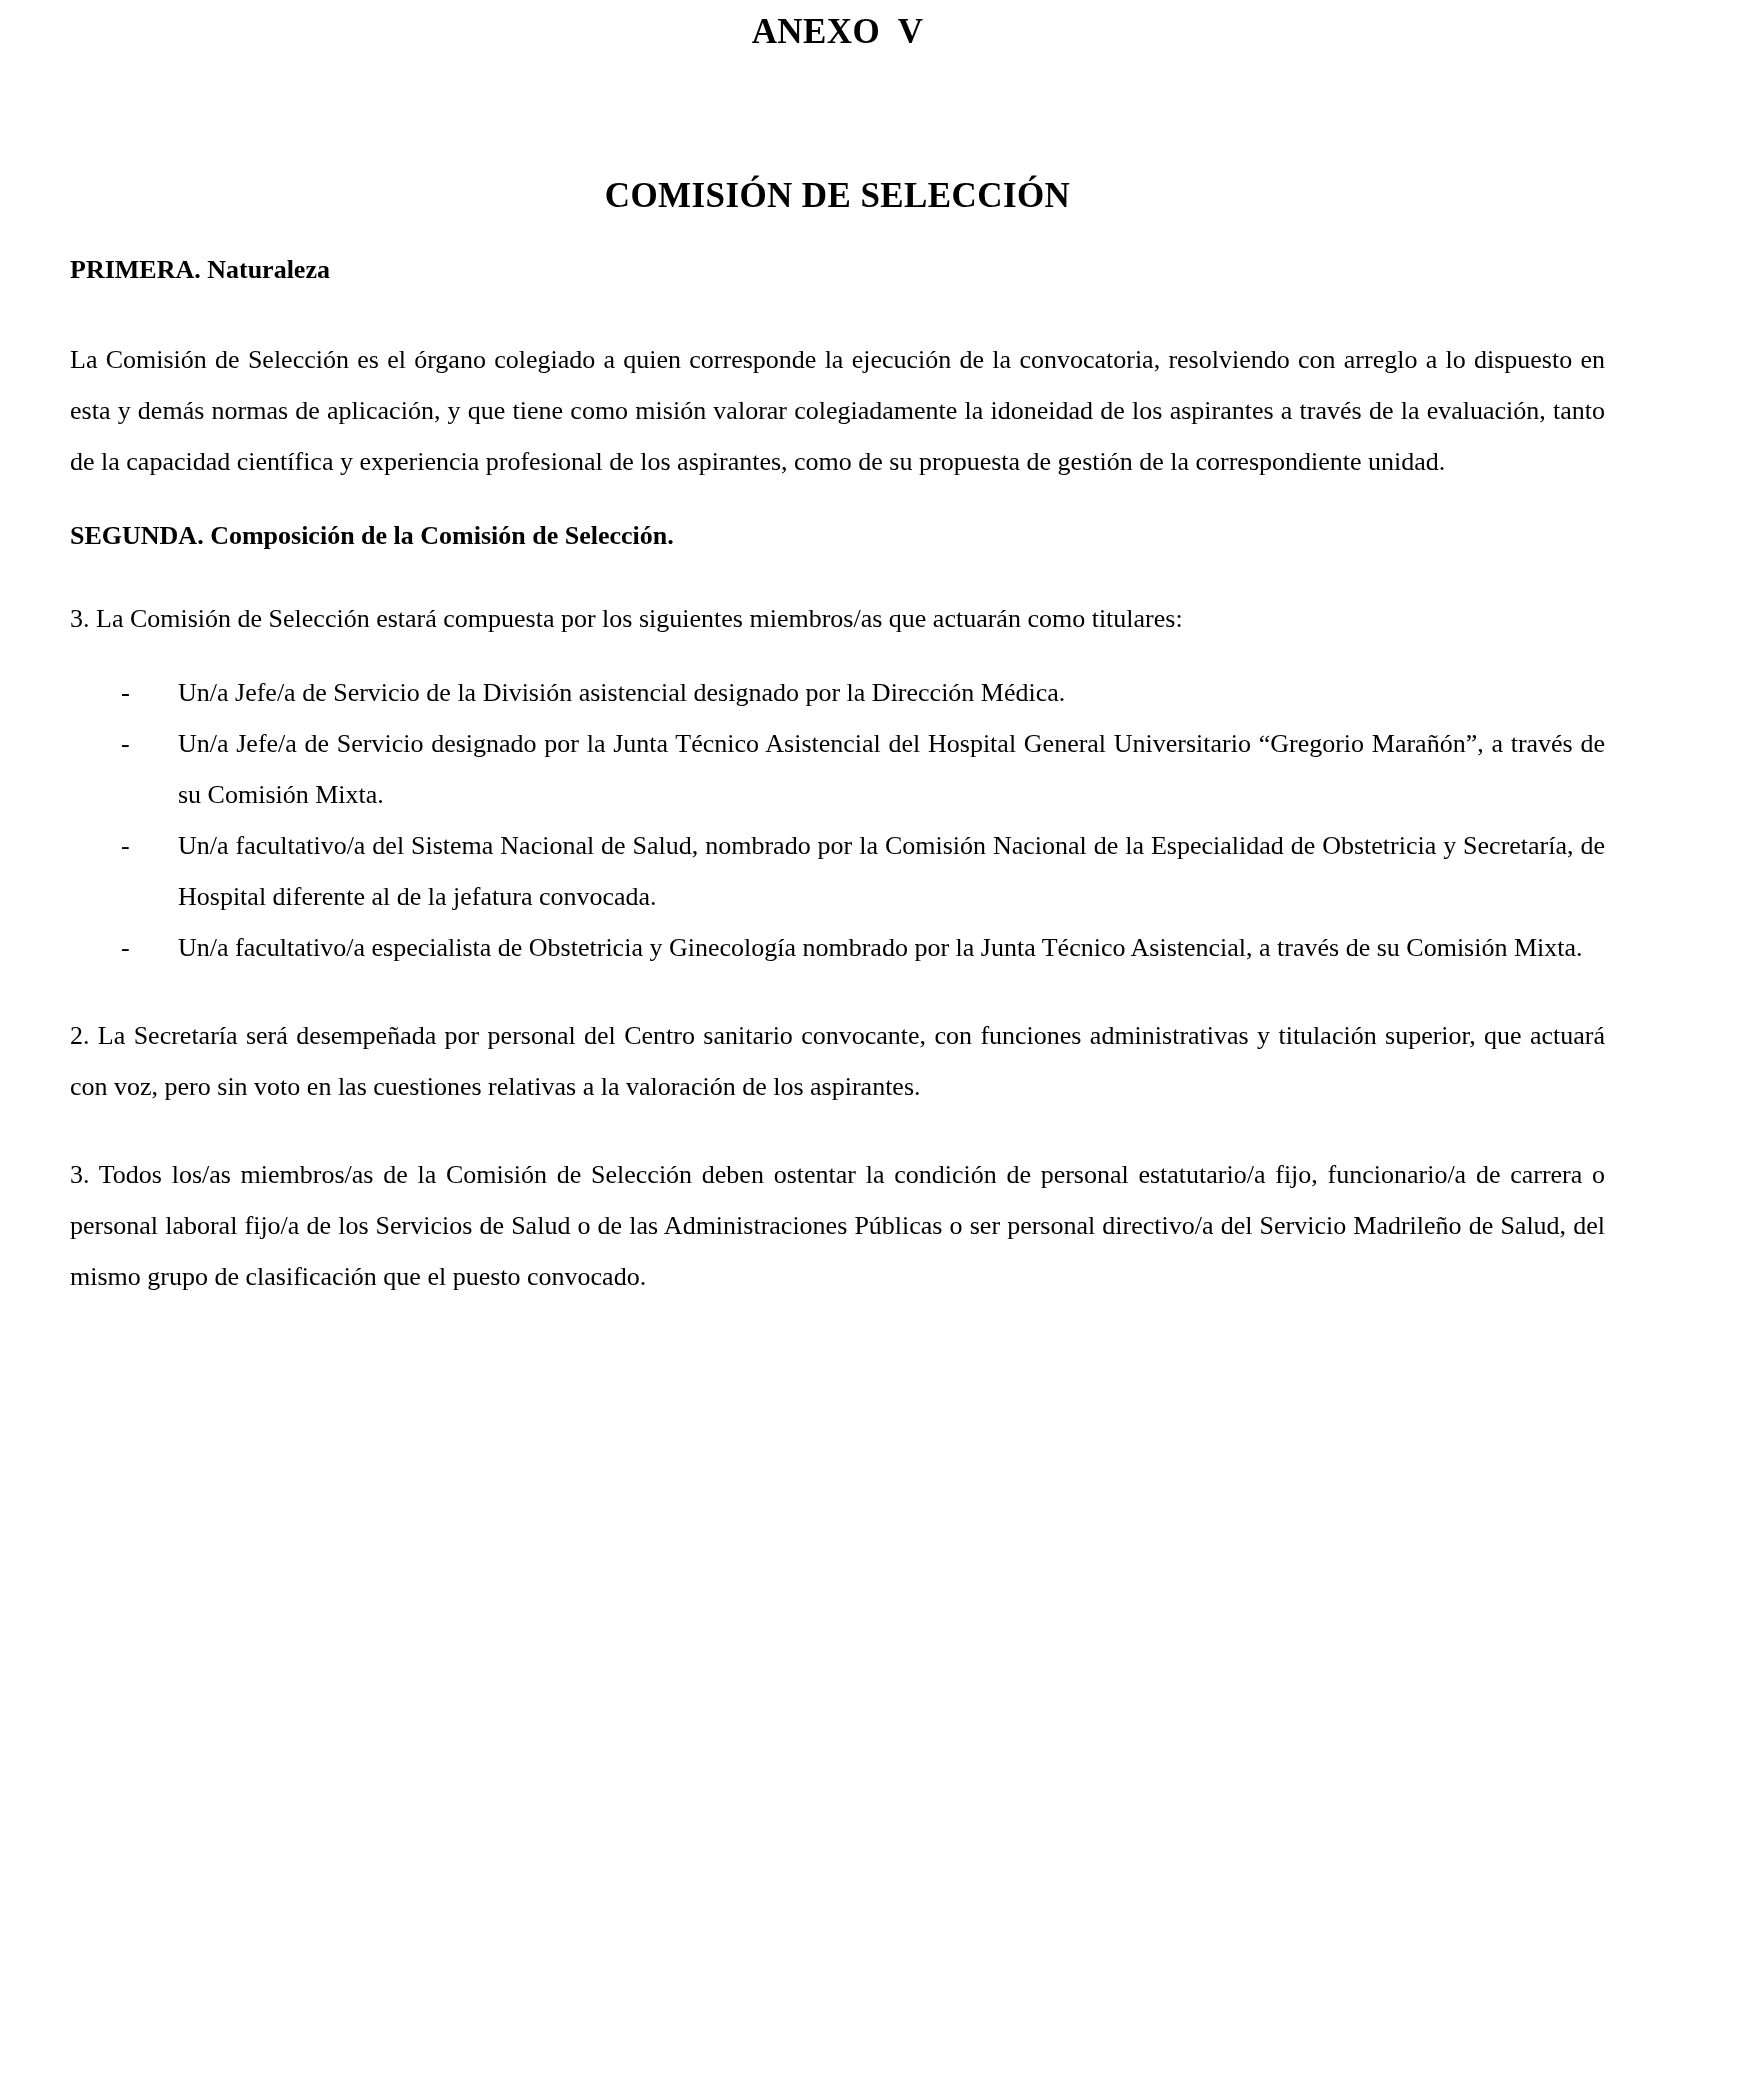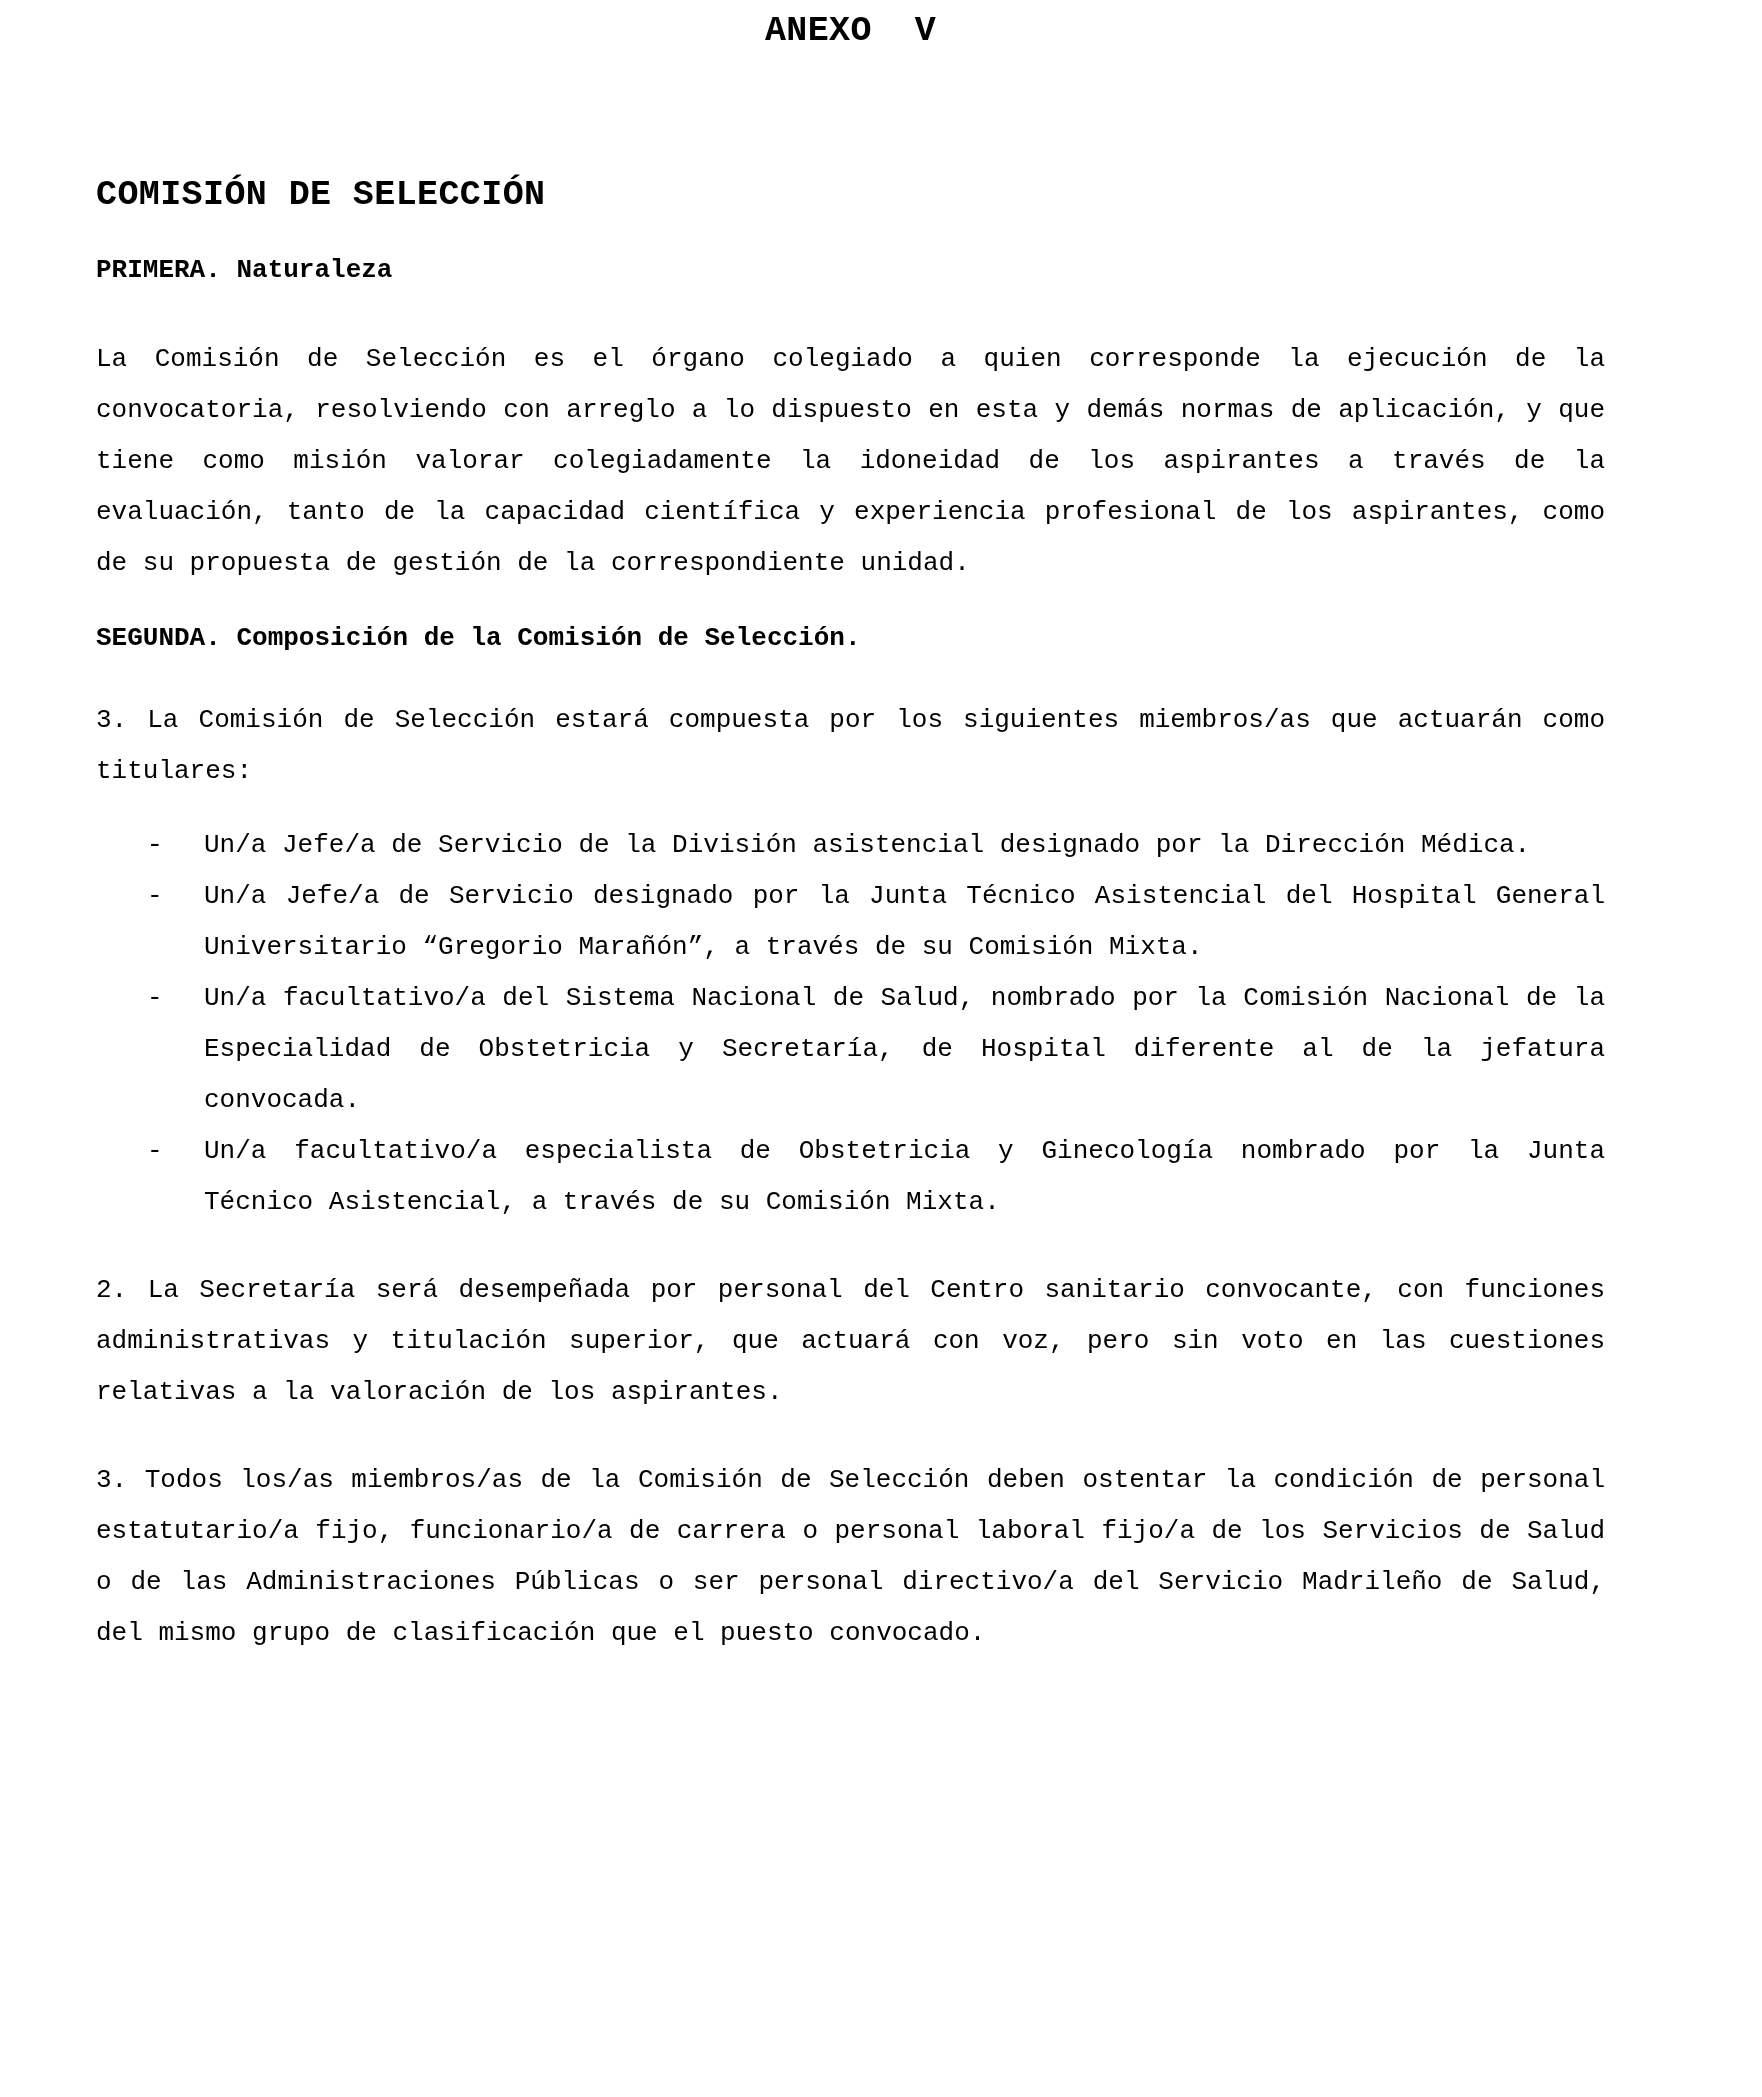--- a/index.html
+++ b/index.html
@@ -5,40 +5,40 @@
   html, body {
     margin: 0;
     padding: 0;
     background: #ffffff;
   }
   .page {
     position: relative;
     width: 1763px;
     height: 2097px;
     box-sizing: border-box;
-    padding: 10px 158px 0 96px;
+    padding: 10px 158px 0 70px;
     background: #ffffff;
     color: #000000;
-    font-family: Liberation Mono, monospace;
+    font-family: Liberation Serif, serif;
   }
   .doc-title {
     margin: 0;
     font-size: 35px;
     font-weight: bold;
     line-height: 43px;
     text-align: center;
     white-space: pre-wrap;
     letter-spacing: 0.4px;
   }
   .doc-subtitle {
     margin: 121px 0 0 0;
     font-size: 35px;
     font-weight: bold;
     line-height: 43px;
-    text-align: left;
+    text-align: center;
     letter-spacing: 0.4px;
   }
   .section-heading {
     font-size: 26px;
     font-weight: bold;
     line-height: 32px;
     margin: 0;
   }
   .h-primera { margin-top: 37px; }
   .h-segunda { margin-top: 33px; }

